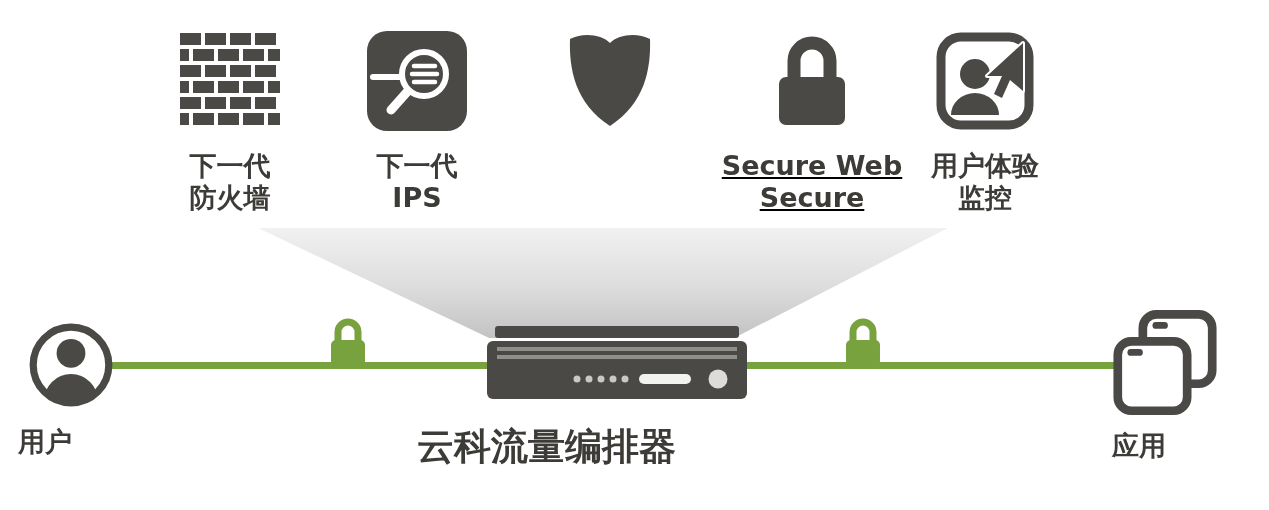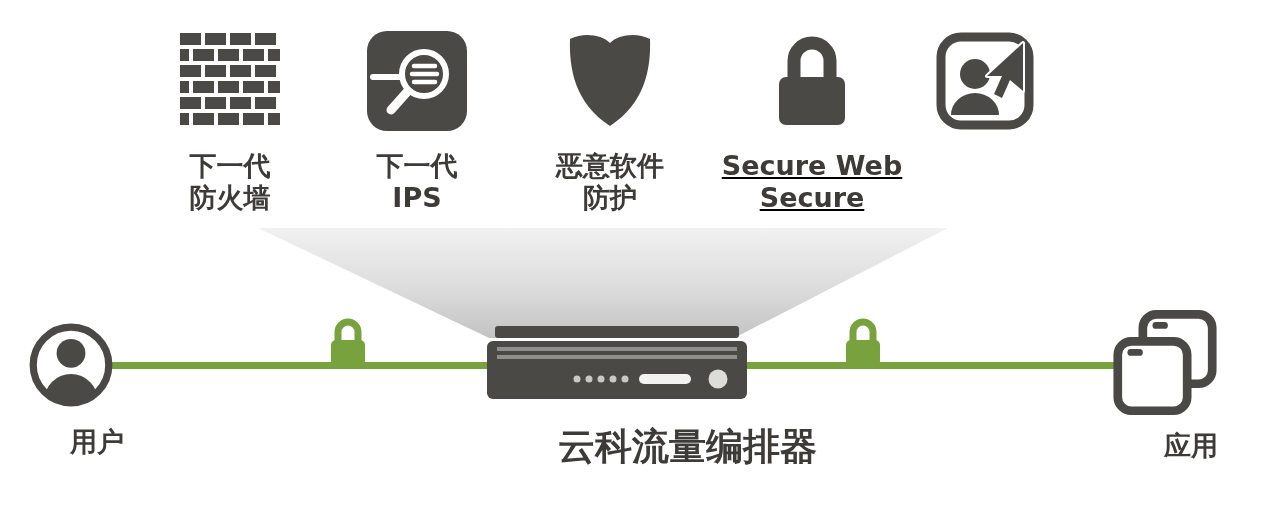--- a/index.html
+++ b/index.html
@@ -74,21 +74,21 @@
   .user-node   { left: 26px;   top: 320px; width: 90px;  height: 90px; }
   .lock-left   { left: 328px;  top: 316px; width: 40px;  height: 52px; }
   .server-node { left: 487px;  top: 326px; width: 260px; height: 75px; }
   .lock-right  { left: 843px;  top: 316px; width: 40px;  height: 52px; }
   .apps-node   { left: 1112px; top: 308px; width: 106px; height: 112px; }
 
   .node-label {
     position: absolute;
     font-weight: bold;
     color: #3c3b37;
-    text-align: right;
+    text-align: left;
     z-index: 3;
   }
   .user-label { left: 18px;  top: 424px; width: 106px; font-size: 27px; }
   .apps-label { left: 1112px; top: 428px; width: 106px; font-size: 27px; }
   .server-label {
     left: 417px;
     top: 422px;
     width: 400px;
     font-size: 37px;
   }
@@ -159,24 +159,20 @@
       <div>IPS</div>
     </div>
   </div>
 
   <div class="service svc-3">
     <div class="icon-box">
       <svg width="100" height="104" viewBox="0 0 100 100" aria-hidden="true">
         <path d="M50,12 C42,4 24,1 10,8 C9,38 15,72 50,95 C85,72 91,38 90,8 C76,1 58,4 50,12 Z" fill="#4a4945"></path>
       </svg>
     </div>
-    <div class="label">
-      <div>恶意软件</div>
-      <div>防护</div>
-    </div>
   </div>
 
   <div class="service svc-4">
     <div class="icon-box">
       <svg width="100" height="100" viewBox="0 0 100 100" aria-hidden="true">
         <path d="M32,50 V30 a18,18 0 0 1 36,0 V50" fill="none" stroke="#4a4945" stroke-width="13"></path>
         <rect x="17" y="46" width="66" height="48" rx="7" fill="#4a4945"></rect>
       </svg>
     </div>
     <div class="label">
@@ -189,20 +185,22 @@
     <div class="icon-box">
       <svg width="100" height="100" viewBox="0 0 100 100" aria-hidden="true">
         <rect x="6" y="6" width="88" height="88" rx="20" fill="none" stroke="#4a4945" stroke-width="9"></rect>
         <circle cx="40" cy="43" r="15" fill="#4a4945"></circle>
         <path d="M16,84 a24,22 0 0 1 48,0 z" fill="#4a4945"></path>
         <path d="M88,12 L88,60 L75,49 L67,67 L59,63 L67,45 L52,45 Z" fill="#4a4945" stroke="#ffffff" stroke-width="4" stroke-linejoin="round"></path>
         <path d="M88,12 L88,60 L75,49 L67,67 L59,63 L67,45 L52,45 Z" fill="#4a4945"></path>
       </svg>
     </div>
     <div class="label">
+      <div>用户体验</div>
+      <div>监控</div>
     </div>
   </div>
 
   <div class="node user-node">
     <svg width="90" height="90" viewBox="0 0 100 100" aria-hidden="true">
       <defs>
           <clipPath id="userClip">
             <circle cx="50" cy="50" r="40"></circle>
           </clipPath>
         </defs>

